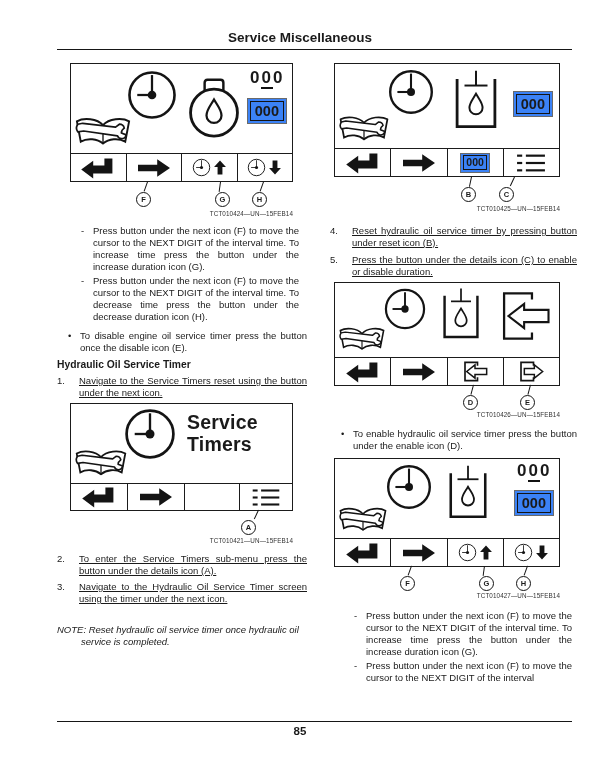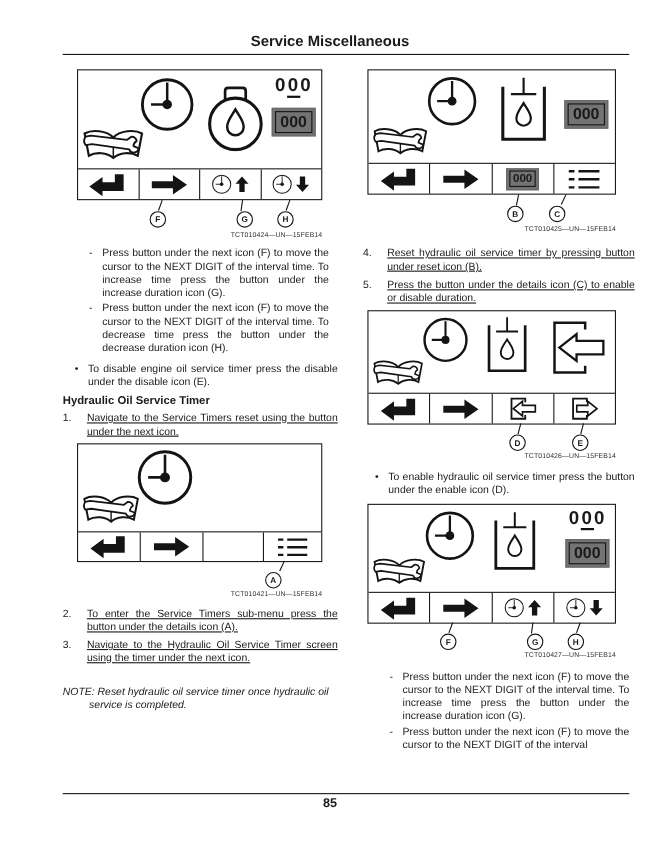--- a/index.html
+++ b/index.html
@@ -36,21 +36,21 @@
   .screen { position:relative; }
   .screen > svg, .screen > .digits, .screen > .dbox, .screen > .stext { position:absolute; }
   .btnrow { display:flex; border-top:1.7px solid #1b1b1b; align-items:stretch; }
   .cell { flex:1 1 0; display:flex; align-items:center; justify-content:center; gap:2px;
           border-right:1.7px solid #1b1b1b; }
   .cell.last { border-right:none; }
   .spacer { flex:1 1 0; }
   .digits { display:flex; font-size:17px; font-weight:bold; line-height:18px; letter-spacing:1px; }
   .digits span { padding:0 0.5px; }
   .digits .cur { border-bottom:2px solid #111; }
-  .dbox { border:1.2px solid #6a6a6a; padding:2px; background:#737373; }
+  .dbox { border:1.2px solid #6a6a6a; padding:2px; background:#3b82f6; }
   .dbox .in { border:1.6px solid #141414; padding:0 4px; font-size:14.5px; font-weight:bold;
               line-height:18px; text-align:center; }
   .dbox.sm { padding:1.5px; }
   .dbox.sm .in { font-size:10.5px; line-height:13px; padding:0 2.5px; border-width:1.3px; }
   .stext { font-size:19.5px; font-weight:bold; line-height:21.5px; letter-spacing:0.2px; }
   .callout { position:absolute; width:13px; height:13px; border:1.3px solid #141414;
              border-radius:50%; background:#fff; display:flex; align-items:center;
              justify-content:center; font-size:7.5px; font-weight:bold; z-index:2; }
   .leader { position:absolute; width:1.3px; height:10px; background:#141414; transform-origin:top center; }
   .caption { position:absolute; right:0; width:100%; text-align:right; font-size:6.3px;
@@ -232,37 +232,41 @@
   <div class="dash t">
     <span class="mk">-</span>
     <span class="dtxt">Press button under the next icon (F) to move the cursor to the NEXT DIGIT of the interval time. To increase time press the button under the increase duration icon (G).</span>
   </div>
   <div class="dash t" style="margin-top:2px">
     <span class="mk">-</span>
     <span class="dtxt">Press button under the next icon (F) to move the cursor to the NEXT DIGIT of the interval time. To decrease time press the button under the decrease duration icon (H).</span>
   </div>
   <div class="bullet t" style="margin-top:7px">
     <span class="mk">•</span>
-    <span class="btxt">To disable engine oil service timer press the disable under the disable icon (E).</span>
+    <span class="btxt">To disable engine oil service timer press the button once the disable icon (E).</span>
   </div>
   <div class="heading" style="margin-top:4px">Hydraulic Oil Service Timer</div>
   <div class="step t" style="margin-top:4px">
     <span class="num">1.</span>
     <span class="stxt">Navigate to the Service Timers reset using the button under the next icon.</span>
   </div>
 
   <div class="figwrap" style="margin:4px 0 0 13px; width:223px; height:140px">
     <div class="panel" style="width:223px">
       <div class="screen" style="height:79px">
         <svg style="left:3px; bottom:2px; width:54px; height:37px">
             <use href="#s-book"></use>
           </svg>
         <svg style="left:52px; top:3px; width:54px; height:54px">
             <use href="#s-clock"></use>
           </svg>
+        <div class="stext" style="left:116px; top:8px">
+          <div>Service</div>
+          <div>Timers</div>
+        </div>
       </div>
       <div class="btnrow" style="height:26px">
         <div class="cell" style="flex:0 0 56px">
             <svg style="width:40px;height:24px">
               <use href="#s-aleft"></use>
             </svg>
           </div>
         <div class="cell" style="flex:0 0 56px">
             <svg style="width:38px;height:24px">
               <use href="#s-aright"></use>

